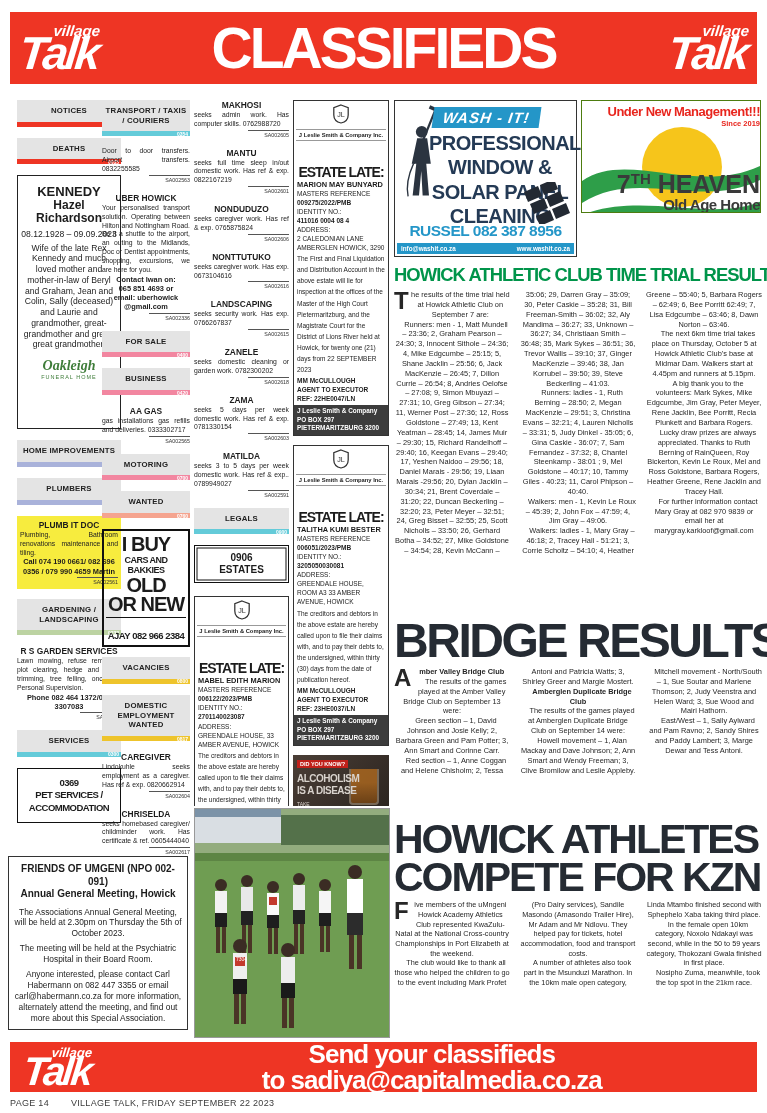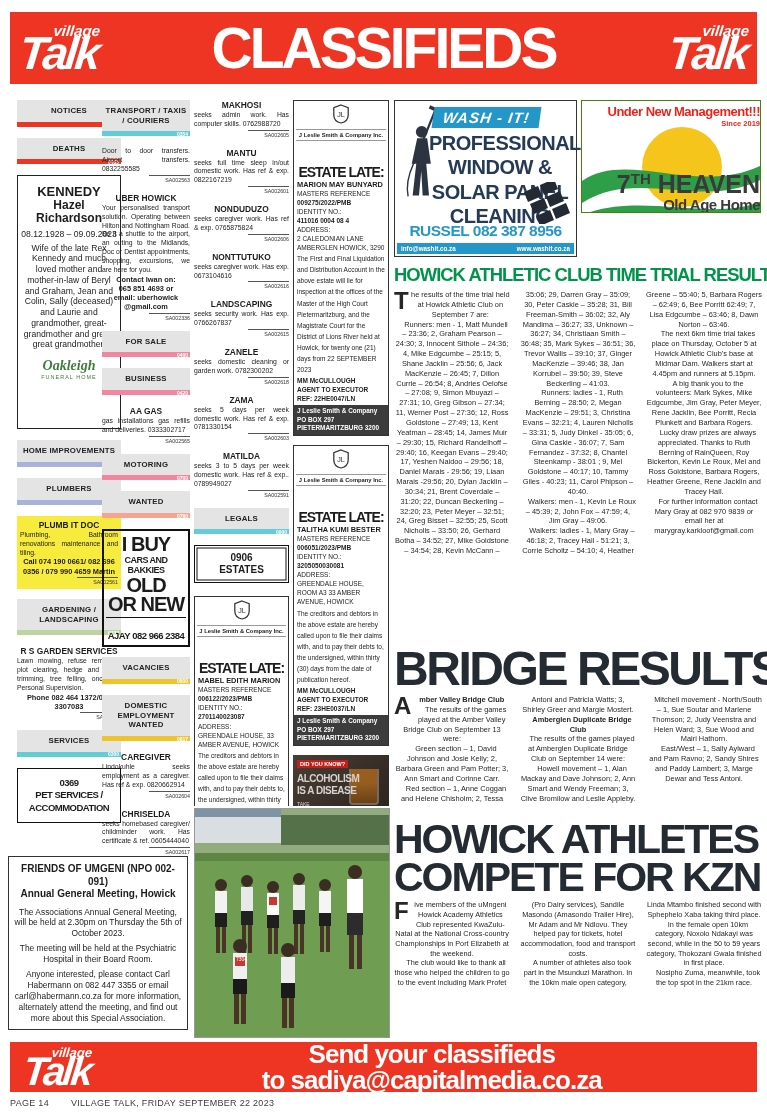--- a/index.html
+++ b/index.html
@@ -115,21 +115,21 @@
   .timetrial{left:394px;top:264px;width:368px;height:354px;}
   .tt-head{color:#00944a;font-weight:bold;font-size:19px;letter-spacing:-1px;white-space:nowrap;
            transform:scaleX(.97);transform-origin:left;margin-bottom:4px;}
   .art-body{column-gap:10px;font-size:7.4px;line-height:1.33;color:#262626;text-align:center;}
   .cols3{column-count:3;}
   .art-body p{margin:0;}
   .art-body p + p{text-indent:8px;}
   .dropcap::first-letter{float:left;font-size:24px;line-height:.82;font-weight:bold;padding:1px 2px 0 0;}
   .bold-lead{font-weight:bold;}
 
-  .bridge{left:394px;top:646px;width:368px;height:202px;}
+  .bridge{left:394px;top:618px;width:368px;height:202px;}
   .big-head{color:#252b33;font-weight:bold;font-size:49px;letter-spacing:-2.5px;line-height:.9;
             white-space:nowrap;transform:scaleX(.98);transform-origin:left;}
   .bridge .art-body{margin-top:5px;}
 
   .kzn{left:394px;top:820px;width:368px;height:216px;}
   .kzn-head{color:#252b33;font-weight:bold;font-size:41px;letter-spacing:-2px;line-height:.93;white-space:nowrap;}
   .kzn .art-body{margin-top:4px;font-size:7.3px;}
 
   .photo{position:absolute;left:194px;top:808px;width:196px;height:230px;overflow:hidden;border:1px solid #999;box-sizing:border-box;}
 

